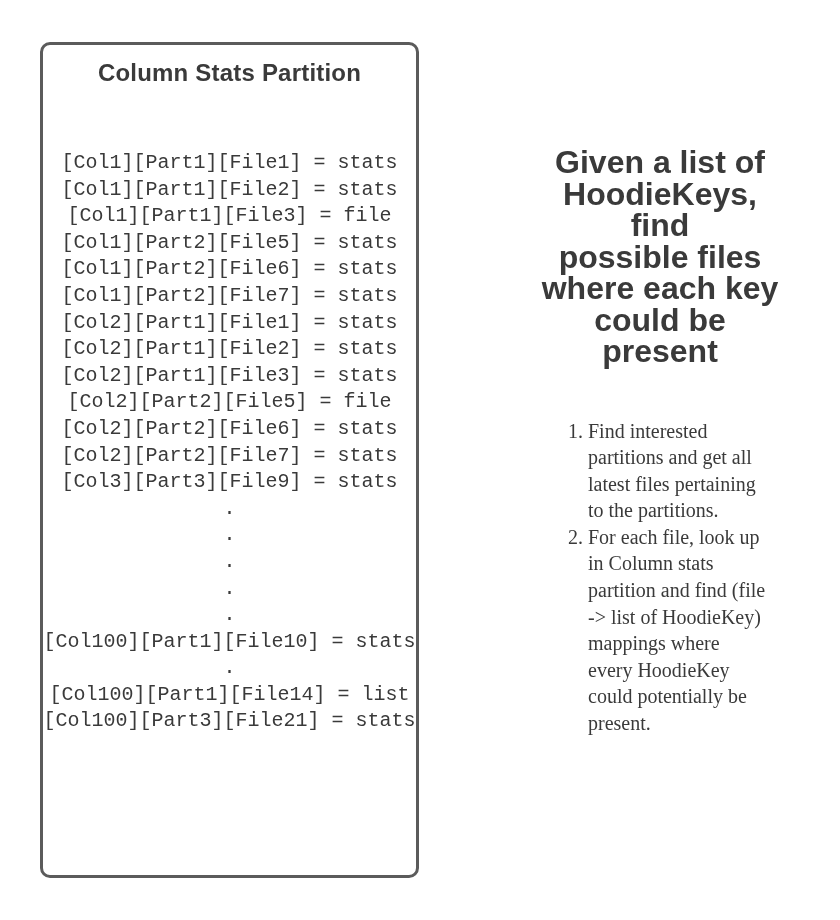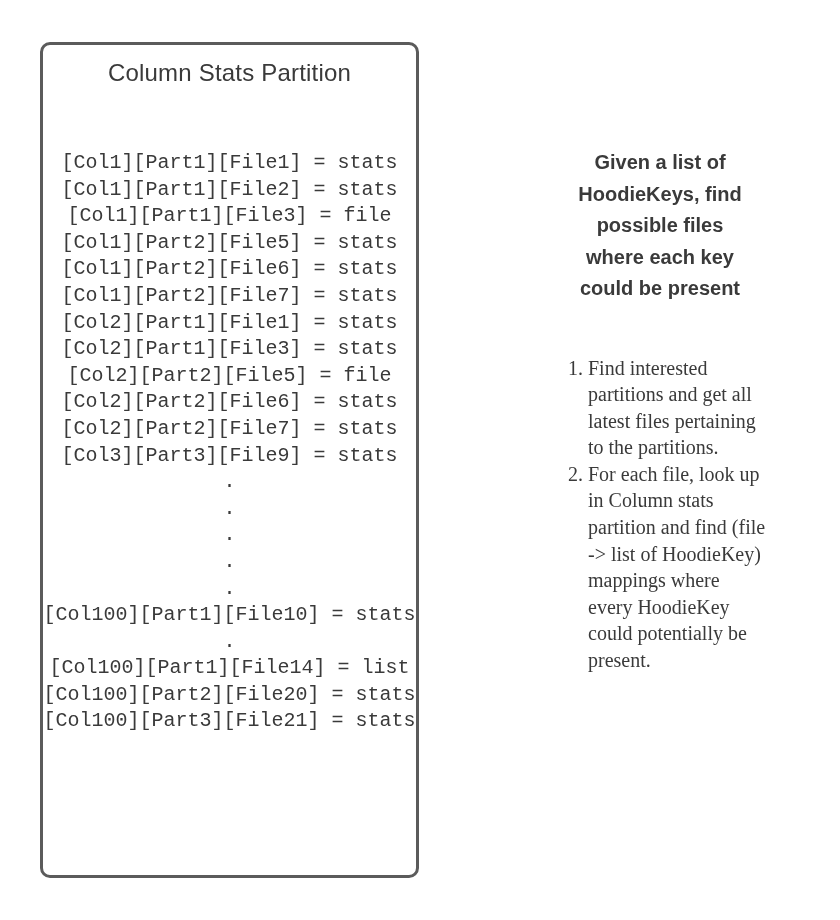--- a/index.html
+++ b/index.html
@@ -23,41 +23,41 @@
     height: 836px;
     box-sizing: border-box;
     border: 3px solid var(--border, #5b5b5b);
     border-radius: 10px;
     background: var(--background, #ffffff);
     text-align: center;
   }
   .box-title {
     margin-top: 13px;
     font-size: 24px;
-    font-weight: normal;
+    font-weight: bold;
     line-height: 29px;
     letter-spacing: 0.2px;
   }
   .stats-list {
     margin-top: 63px;
     font-size: 20px;
     line-height: 26.6px;
   }
   .stats-list > div {
     white-space: pre;
     font-family: Liberation Mono, monospace;
   }
   .right-col {
     position: absolute;
     left: 535px;
     top: 147px;
     width: 250px;
   }
   .instructions-heading {
-    font-size: 20px;
+    font-size: 32px;
     font-weight: bold;
     line-height: 31.5px;
     text-align: center;
     white-space: pre-line;
   }
   .steps {
     margin: 50px 0 0 27px;
     padding: 0 0 0 26px;
     font-size: 20px;
     line-height: 26.6px;
@@ -73,34 +73,34 @@
 <div class="stats-box">
   <div class="box-title">Column Stats Partition</div>
   <div class="stats-list">
       <div>[Col1][Part1][File1] = stats</div>
       <div>[Col1][Part1][File2] = stats</div>
       <div>[Col1][Part1][File3] = file</div>
       <div>[Col1][Part2][File5] = stats</div>
       <div>[Col1][Part2][File6] = stats</div>
       <div>[Col1][Part2][File7] = stats</div>
       <div>[Col2][Part1][File1] = stats</div>
+      <div>[Col2][Part1][File2] = stats</div>
       <div>[Col2][Part1][File3] = stats</div>
       <div>[Col2][Part2][File5] = file</div>
       <div>[Col2][Part2][File6] = stats</div>
       <div>[Col2][Part2][File7] = stats</div>
       <div>[Col3][Part3][File9] = stats</div>
       <div>.</div>
       <div>.</div>
       <div>.</div>
       <div>.</div>
       <div>.</div>
       <div>[Col100][Part1][File10] = stats</div>
       <div>.</div>
       <div>[Col100][Part1][File14] = list</div>
-      <div>[Col100][Part2][File20] = stats</div>
       <div>[Col100][Part3][File21] = stats</div>
     </div>
 </div>
 
 <div class="right-col">
   <div class="instructions-heading">Given a list of
 HoodieKeys, find
 possible files
 where each key
 could be present</div>

